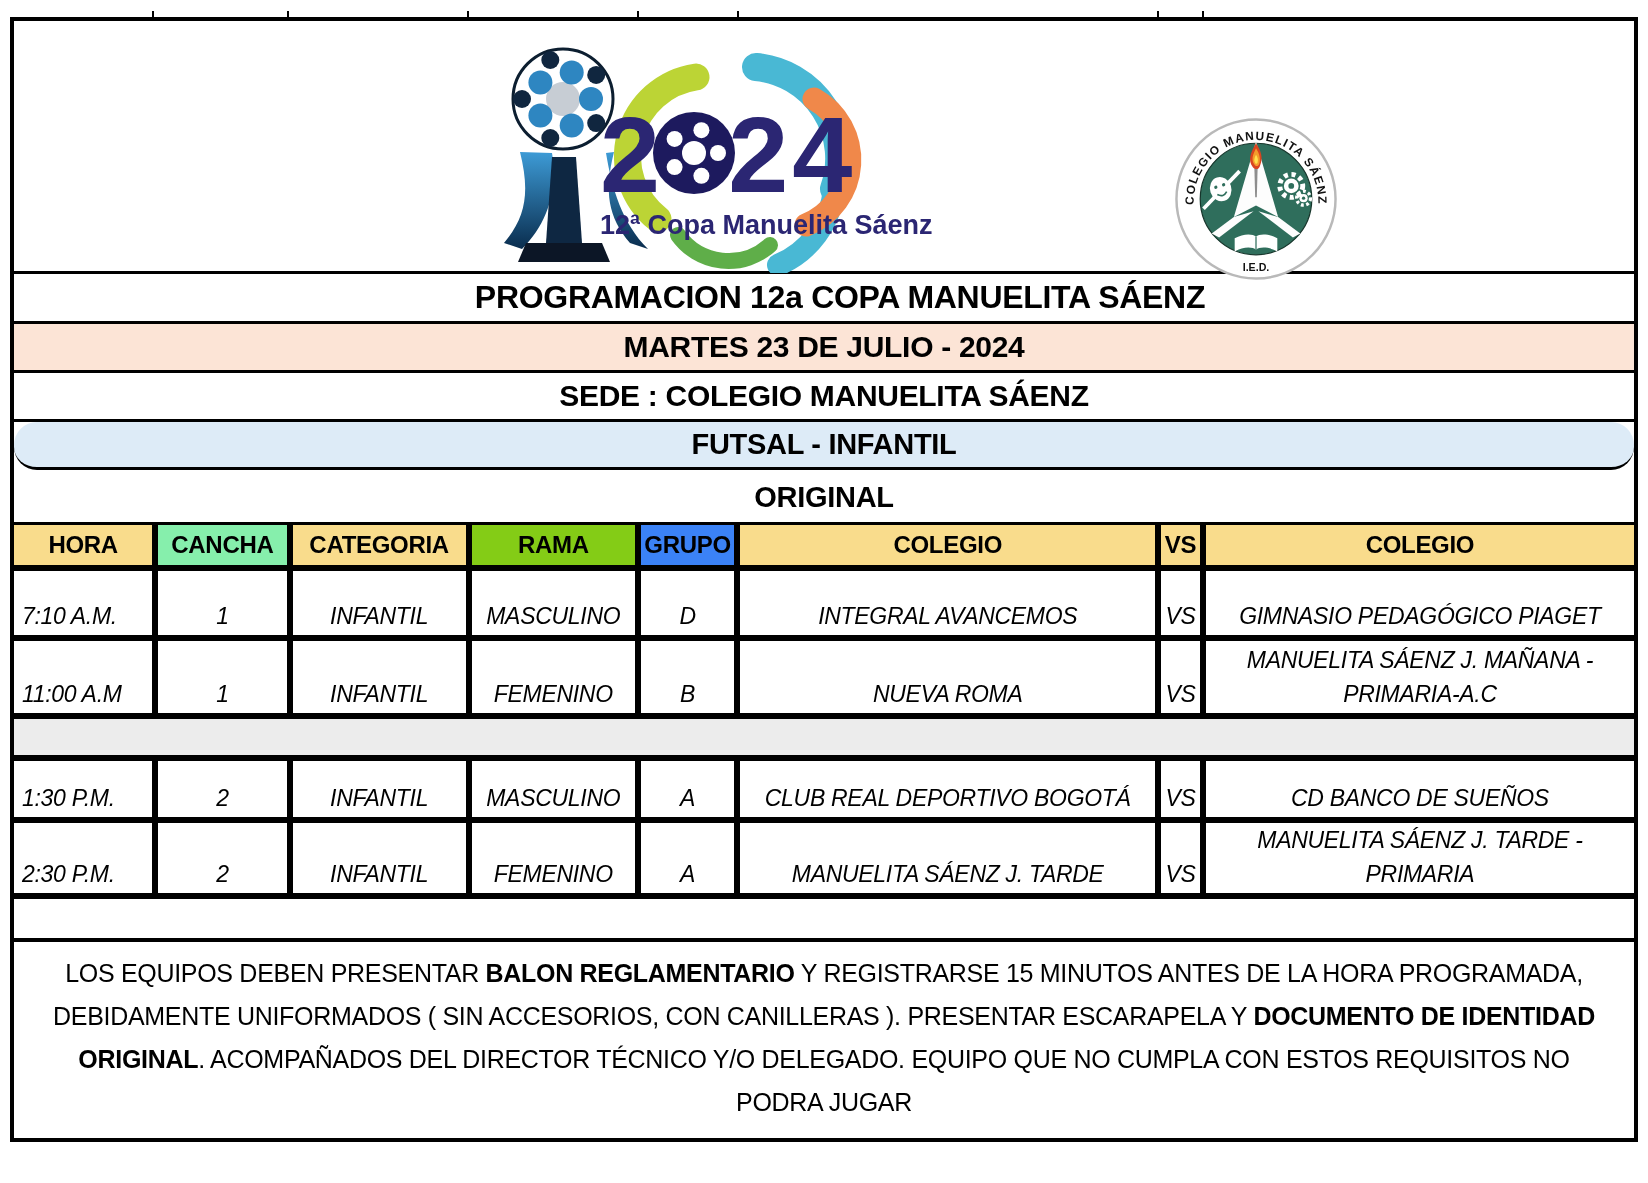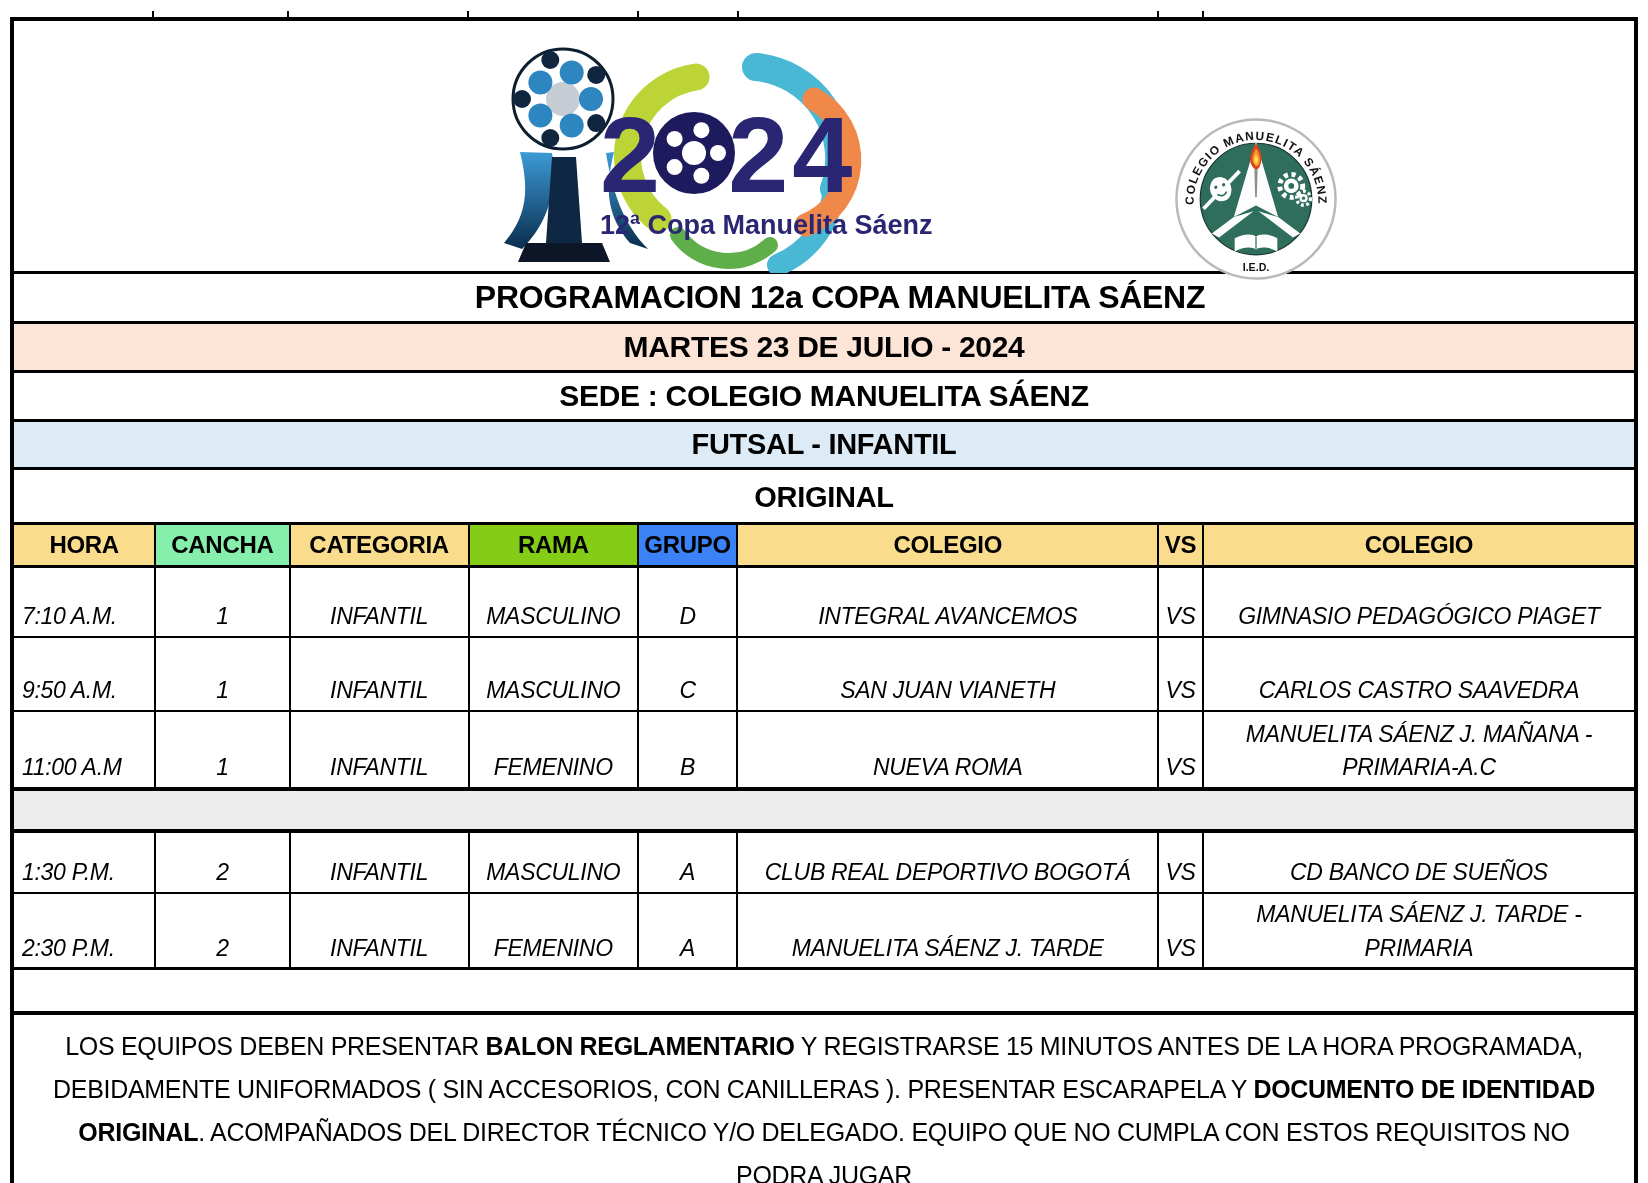--- a/index.html
+++ b/index.html
@@ -23,25 +23,25 @@
     border:4px solid #000;background:#fff;
   }
   .logo-band{position:relative;height:250px;border-bottom:3px solid #000;background:#fff;}
   .cup-logo{position:absolute;left:468px;top:16px;width:480px;height:236px;}
   .school-badge{position:absolute;left:1160px;top:96px;width:164px;height:164px;}
 
   .band{border-bottom:3px solid #000;text-align:center;font-weight:700;letter-spacing:-0.3px;}
   .b-title   {height:47px;line-height:47px;font-size:32px;background:#ffffff;padding-left:32px;}
   .b-date    {height:46px;line-height:46px;font-size:30px;}
   .b-sede    {height:46px;line-height:46px;font-size:30px;background:#ffffff;}
-  .b-futsal  {height:45px;line-height:45px;font-size:29px;}
+  .b-futsal  {height:45px;line-height:45px;font-size:29px;border-radius:23px;}
   .b-partidos{height:52px;line-height:54px;font-size:29px;background:#ffffff;}
 
   table.matches{width:100%;border-collapse:collapse;border-style:hidden;table-layout:fixed;}
-  table.matches th,table.matches td{border:2px solid #000000;overflow:hidden;}
+  table.matches th,table.matches td{border:6px solid #000000;overflow:hidden;}
   table.matches thead th{
     height:38px;font-size:24px;font-weight:700;text-align:center;vertical-align:middle;
     border-bottom:3px solid #000;letter-spacing:-0.3px;
   }
   table.matches td{
     font-size:23px;font-weight:400;text-align:center;vertical-align:bottom;
     padding:0 4px 2px 4px;line-height:1.45;letter-spacing:-0.3px;font-style:italic;
   }
   table.matches td.c-hora{text-align:left;padding-left:8px;}
   tr.r0{height:70px} tr.r1{height:74px} tr.r2{height:78px}
@@ -216,30 +216,20 @@
           <tr class="r0">
             <td class="c-hora">7:10 A.M.</td>
             <td class="c-cancha">1</td>
             <td class="c-categoria">INFANTIL</td>
             <td class="c-rama">MASCULINO</td>
             <td class="c-grupo">D</td>
             <td class="c-colegio_a">INTEGRAL AVANCEMOS</td>
             <td class="c-vs">VS</td>
             <td class="c-colegio_b">GIMNASIO PEDAGÓGICO PIAGET</td>
           </tr>
-          <tr class="r1">
-            <td class="c-hora">9:50 A.M.</td>
-            <td class="c-cancha">1</td>
-            <td class="c-categoria">INFANTIL</td>
-            <td class="c-rama">MASCULINO</td>
-            <td class="c-grupo">C</td>
-            <td class="c-colegio_a">SAN JUAN VIANETH</td>
-            <td class="c-vs">VS</td>
-            <td class="c-colegio_b">CARLOS CASTRO SAAVEDRA</td>
-          </tr>
           <tr class="r2">
             <td class="c-hora">11:00 A.M</td>
             <td class="c-cancha">1</td>
             <td class="c-categoria">INFANTIL</td>
             <td class="c-rama">FEMENINO</td>
             <td class="c-grupo">B</td>
             <td class="c-colegio_a">NUEVA ROMA</td>
             <td class="c-vs">VS</td>
             <td class="c-colegio_b">MANUELITA SÁENZ J. MAÑANA - PRIMARIA-A.C</td>
           </tr>

